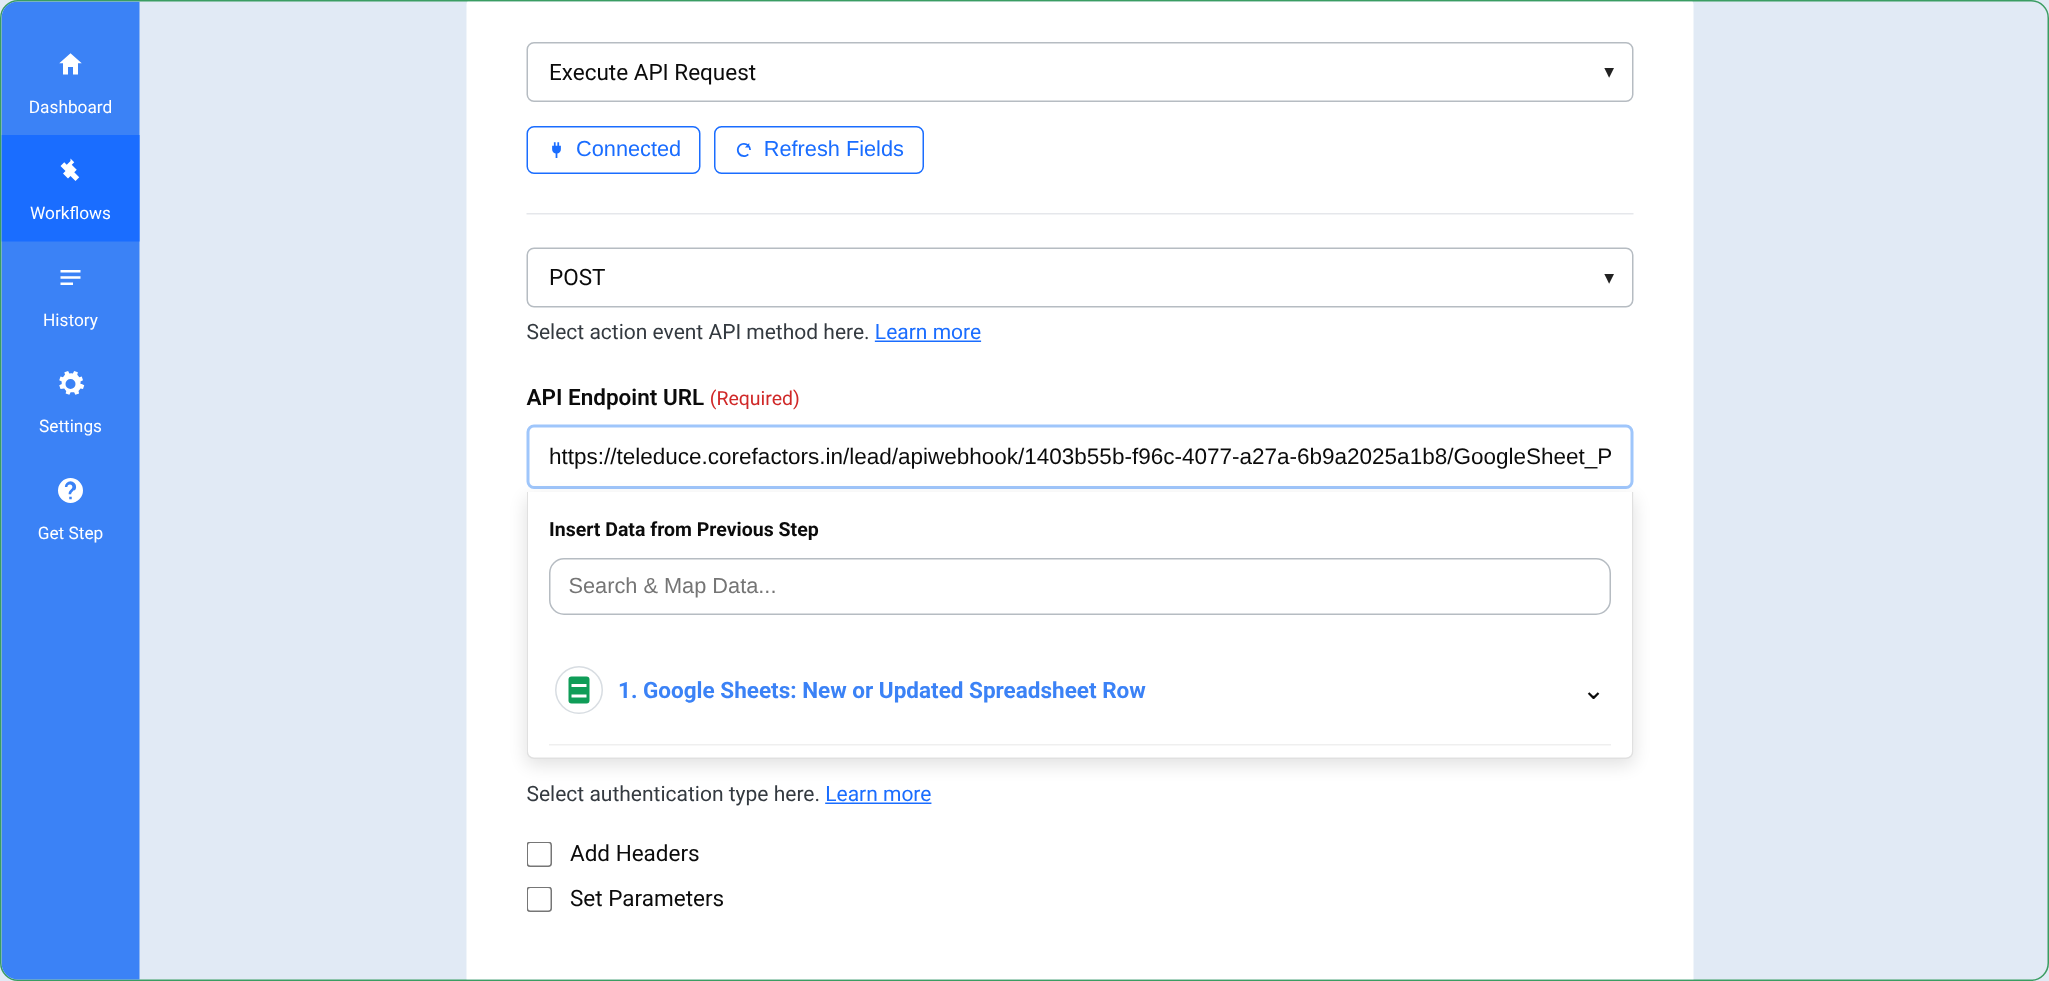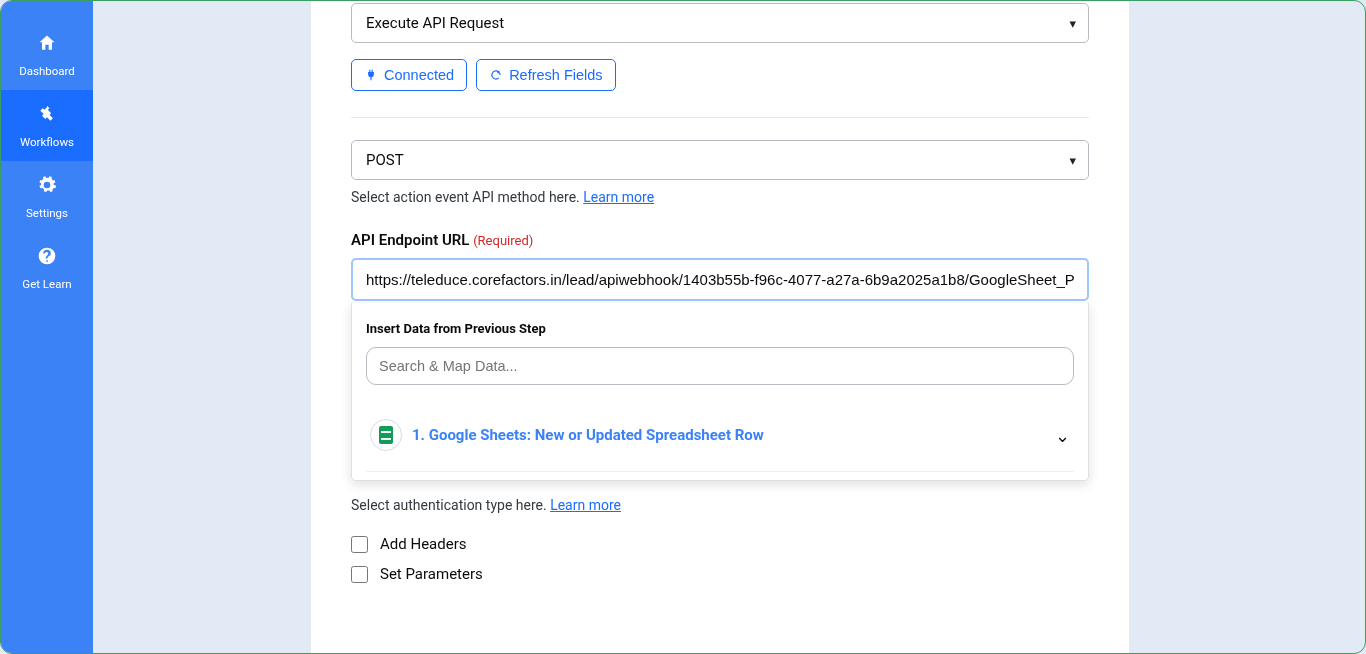--- a/index.html
+++ b/index.html
@@ -262,39 +262,47 @@
       <span class="icon">
         <svg class="ico" viewBox="0 0 24 24">
             <path d="M12 2l3 3-2 2 4 4-2 2 4 4-3 3-4-4-2 2-4-4 2-2-4-4 3-3 2 2 3-3z"></path>
           </svg>
       </span>
       <span>Workflows</span>
     </div>
     <div class="sidebar-item">
       <span class="icon">
         <svg class="ico" viewBox="0 0 24 24">
+            <path d="M4 6h16v2H4V6zm0 5h16v2H4v-2zm0 5h10v2H4v-2z"></path>
+          </svg>
+      </span>
+      <span>History</span>
+    </div>
+    <div class="sidebar-item">
+      <span class="icon">
+        <svg class="ico" viewBox="0 0 24 24">
             <path d="M12 8a4 4 0 100 8 4 4 0 000-8zm9 4l2 1-1 3-2-.5a8 8 0 01-1.6 2l.5 2-3 1-1-2a8 8 0 01-2.8 0l-1 2-3-1 .5-2a8 8 0 01-1.6-2L4 16l-1-3 2-1a8 8 0 010-2L3 9l1-3 2 .5A8 8 0 017.6 4.5L7.1 2.5l3-1 1 2a8 8 0 012.8 0l1-2 3 1-.5 2a8 8 0 011.6 2l2-.5 1 3-2 1a8 8 0 010 2z"></path>
           </svg>
       </span>
       <span>Settings</span>
     </div>
     <div class="sidebar-item">
       <span class="icon">
         <svg class="ico" viewBox="0 0 24 24">
             <path d="M12 2a10 10 0 100 20 10 10 0 000-20zm1 17h-2v-2h2v2zm1.6-7.2l-.9.9c-.7.7-1.2 1.3-1.2 2.3h-2v-.5c0-1.1.5-2 1.2-2.7l1.2-1.2c.4-.4.6-.9.6-1.5a2 2 0 00-4 0H7.5a4.5 4.5 0 119 0c0 1-.4 1.9-.9 2.7z"></path>
           </svg>
       </span>
-      <span>Get Learn</span>
+      <span>Get Step</span>
     </div>
   </div>
 
   <div class="content-wrap">
     <div class="panel">
 
-      <div class="sectionpad" style="padding-top:4px;">
+      <div class="sectionpad" style="padding-top:29px;">
         <div class="select-row">
           <span>Execute API Request</span>
           <span class="caret">▾</span>
         </div>
 
         <div class="btns-row">
           <button class="btn-outline">
             <svg class="ico-sm" viewBox="0 0 24 24">
                 <path d="M7 7h2V3h2v4h2V3h2v4h2v4a5 5 0 01-4 4.9V21h-2v-5.1A5 5 0 017 11V7z"></path>
               </svg>

